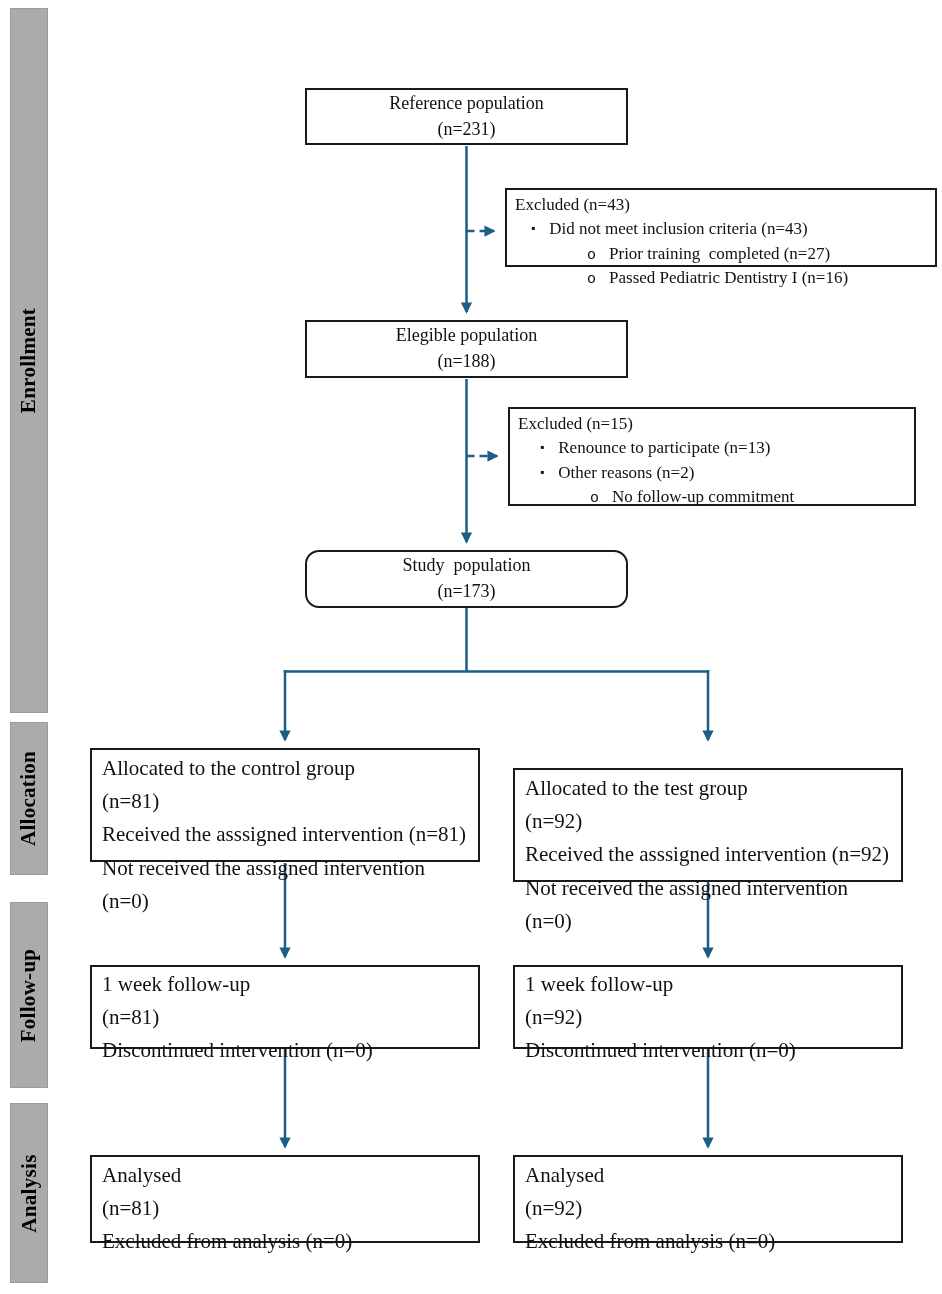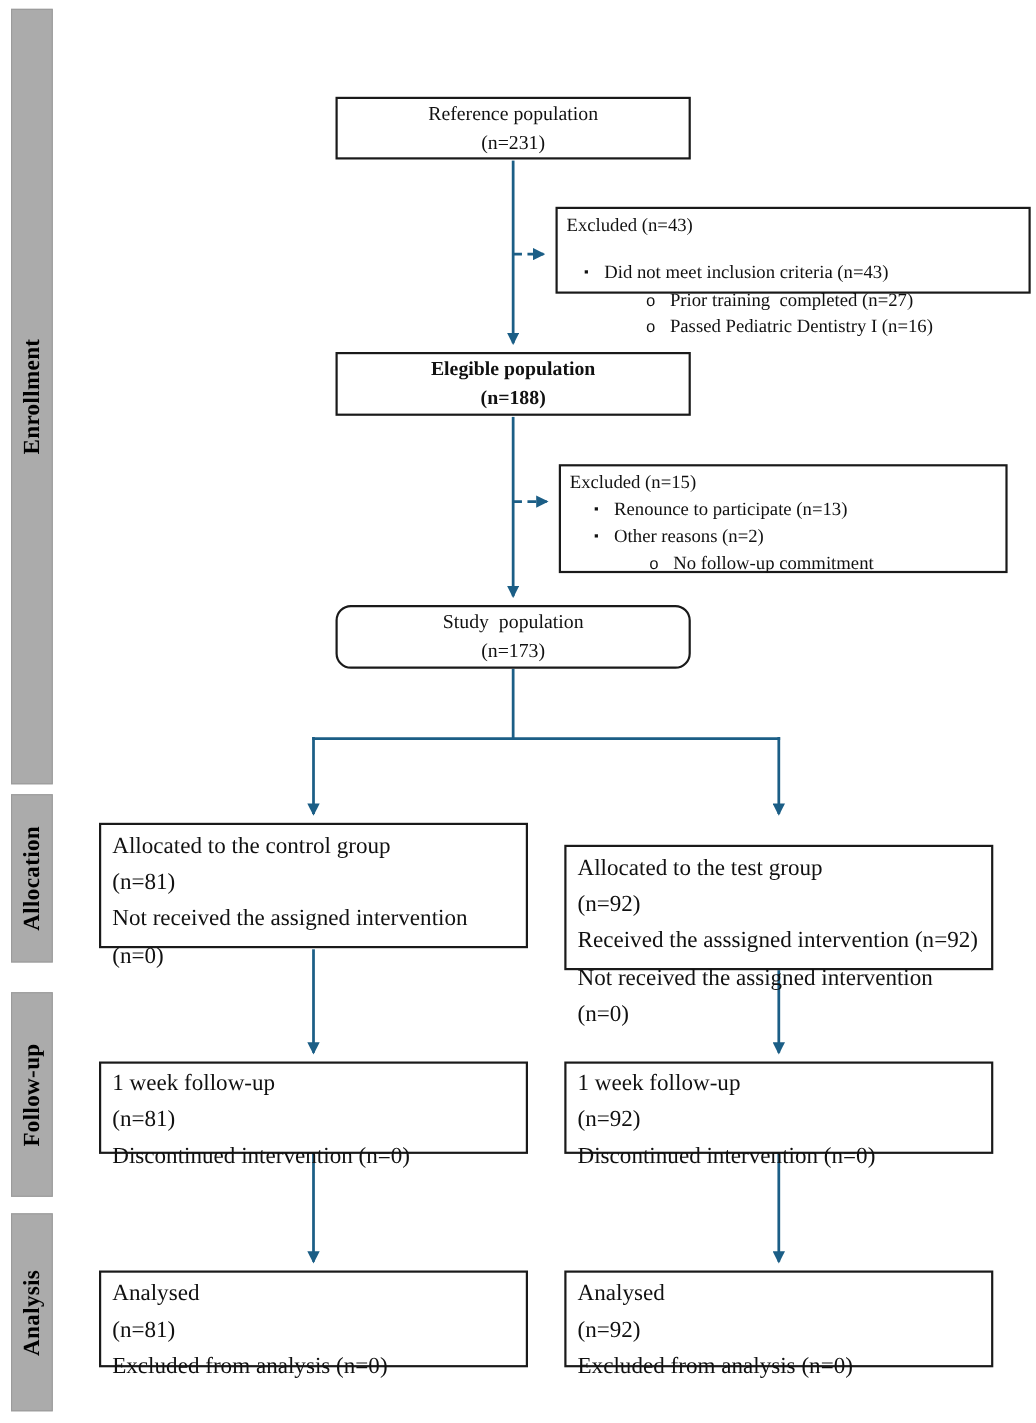--- a/index.html
+++ b/index.html
@@ -34,27 +34,27 @@
   .box{
     position:absolute;background:#ffffff;border:2px solid var(--box-border);
     box-sizing:border-box;
   }
   .center-box{
     display:flex;flex-direction:column;align-items:center;justify-content:flex-start;
     text-align:center;font-size:18px;line-height:1.45;
   }
   .cline{white-space:pre-wrap;}
   #box-reference{left:305px;top:88px;width:323px;height:57px;}
-  #box-eligible{left:305px;top:320px;width:323px;height:58px;font-weight:bold;}
+  #box-eligible{left:305px;top:320px;width:323px;height:58px;}
   #box-study{left:305px;top:550px;width:323px;height:58px;border-radius:14px;}
   .excluded{font-size:17px;line-height:1.43;padding:3px 8px;}
   #box-excluded1{left:505px;top:188px;width:432px;height:79px;}
-  #box-excluded2{left:508px;top:422px;width:408px;height:99px;}
+  #box-excluded2{left:508px;top:407px;width:408px;height:99px;}
   .bline{white-space:pre-wrap;}
-  .ind1{padding-left:16px;margin-top:19px;}
+  .ind1{padding-left:16px;}
   .ind1b{padding-left:22px;}
   .ind2{padding-left:72px;}
   .bu{display:inline-block;}
   .bu.sq{font-size:12px;vertical-align:2px;padding-right:14px;}
   .bu.ci{padding-right:13px;font-family:"Liberation Mono","DejaVu Sans Mono",monospace;font-size:15px;}
   .info{font-size:21px;line-height:1.58;padding:2px 10px;}
   #box-alloc-control{left:90px;top:748px;width:390px;height:114px;}
   #box-alloc-test{left:513px;top:768px;width:390px;height:114px;}
   #box-fu-control{left:90px;top:965px;width:390px;height:84px;padding-top:1px;}
   #box-fu-test{left:513px;top:965px;width:390px;height:84px;padding-top:1px;}
@@ -129,20 +129,21 @@
   </div>
 
   <div class="box center-box" id="box-study">
     <div class="cline">Study  population</div>
     <div class="cline">(n=173)</div>
   </div>
 
   <div class="box info" id="box-alloc-control">
     <div class="bline">Allocated to the control group</div>
     <div class="bline">(n=81)</div>
+    <div class="bline">Received the asssigned intervention (n=81)</div>
     <div class="bline">Not received the assigned intervention (n=0)</div>
   </div>
   <div class="box info" id="box-alloc-test">
     <div class="bline">Allocated to the test group</div>
     <div class="bline">(n=92)</div>
     <div class="bline">Received the asssigned intervention (n=92)</div>
     <div class="bline">Not received the assigned intervention (n=0)</div>
   </div>
 
   <div class="box info" id="box-fu-control">

